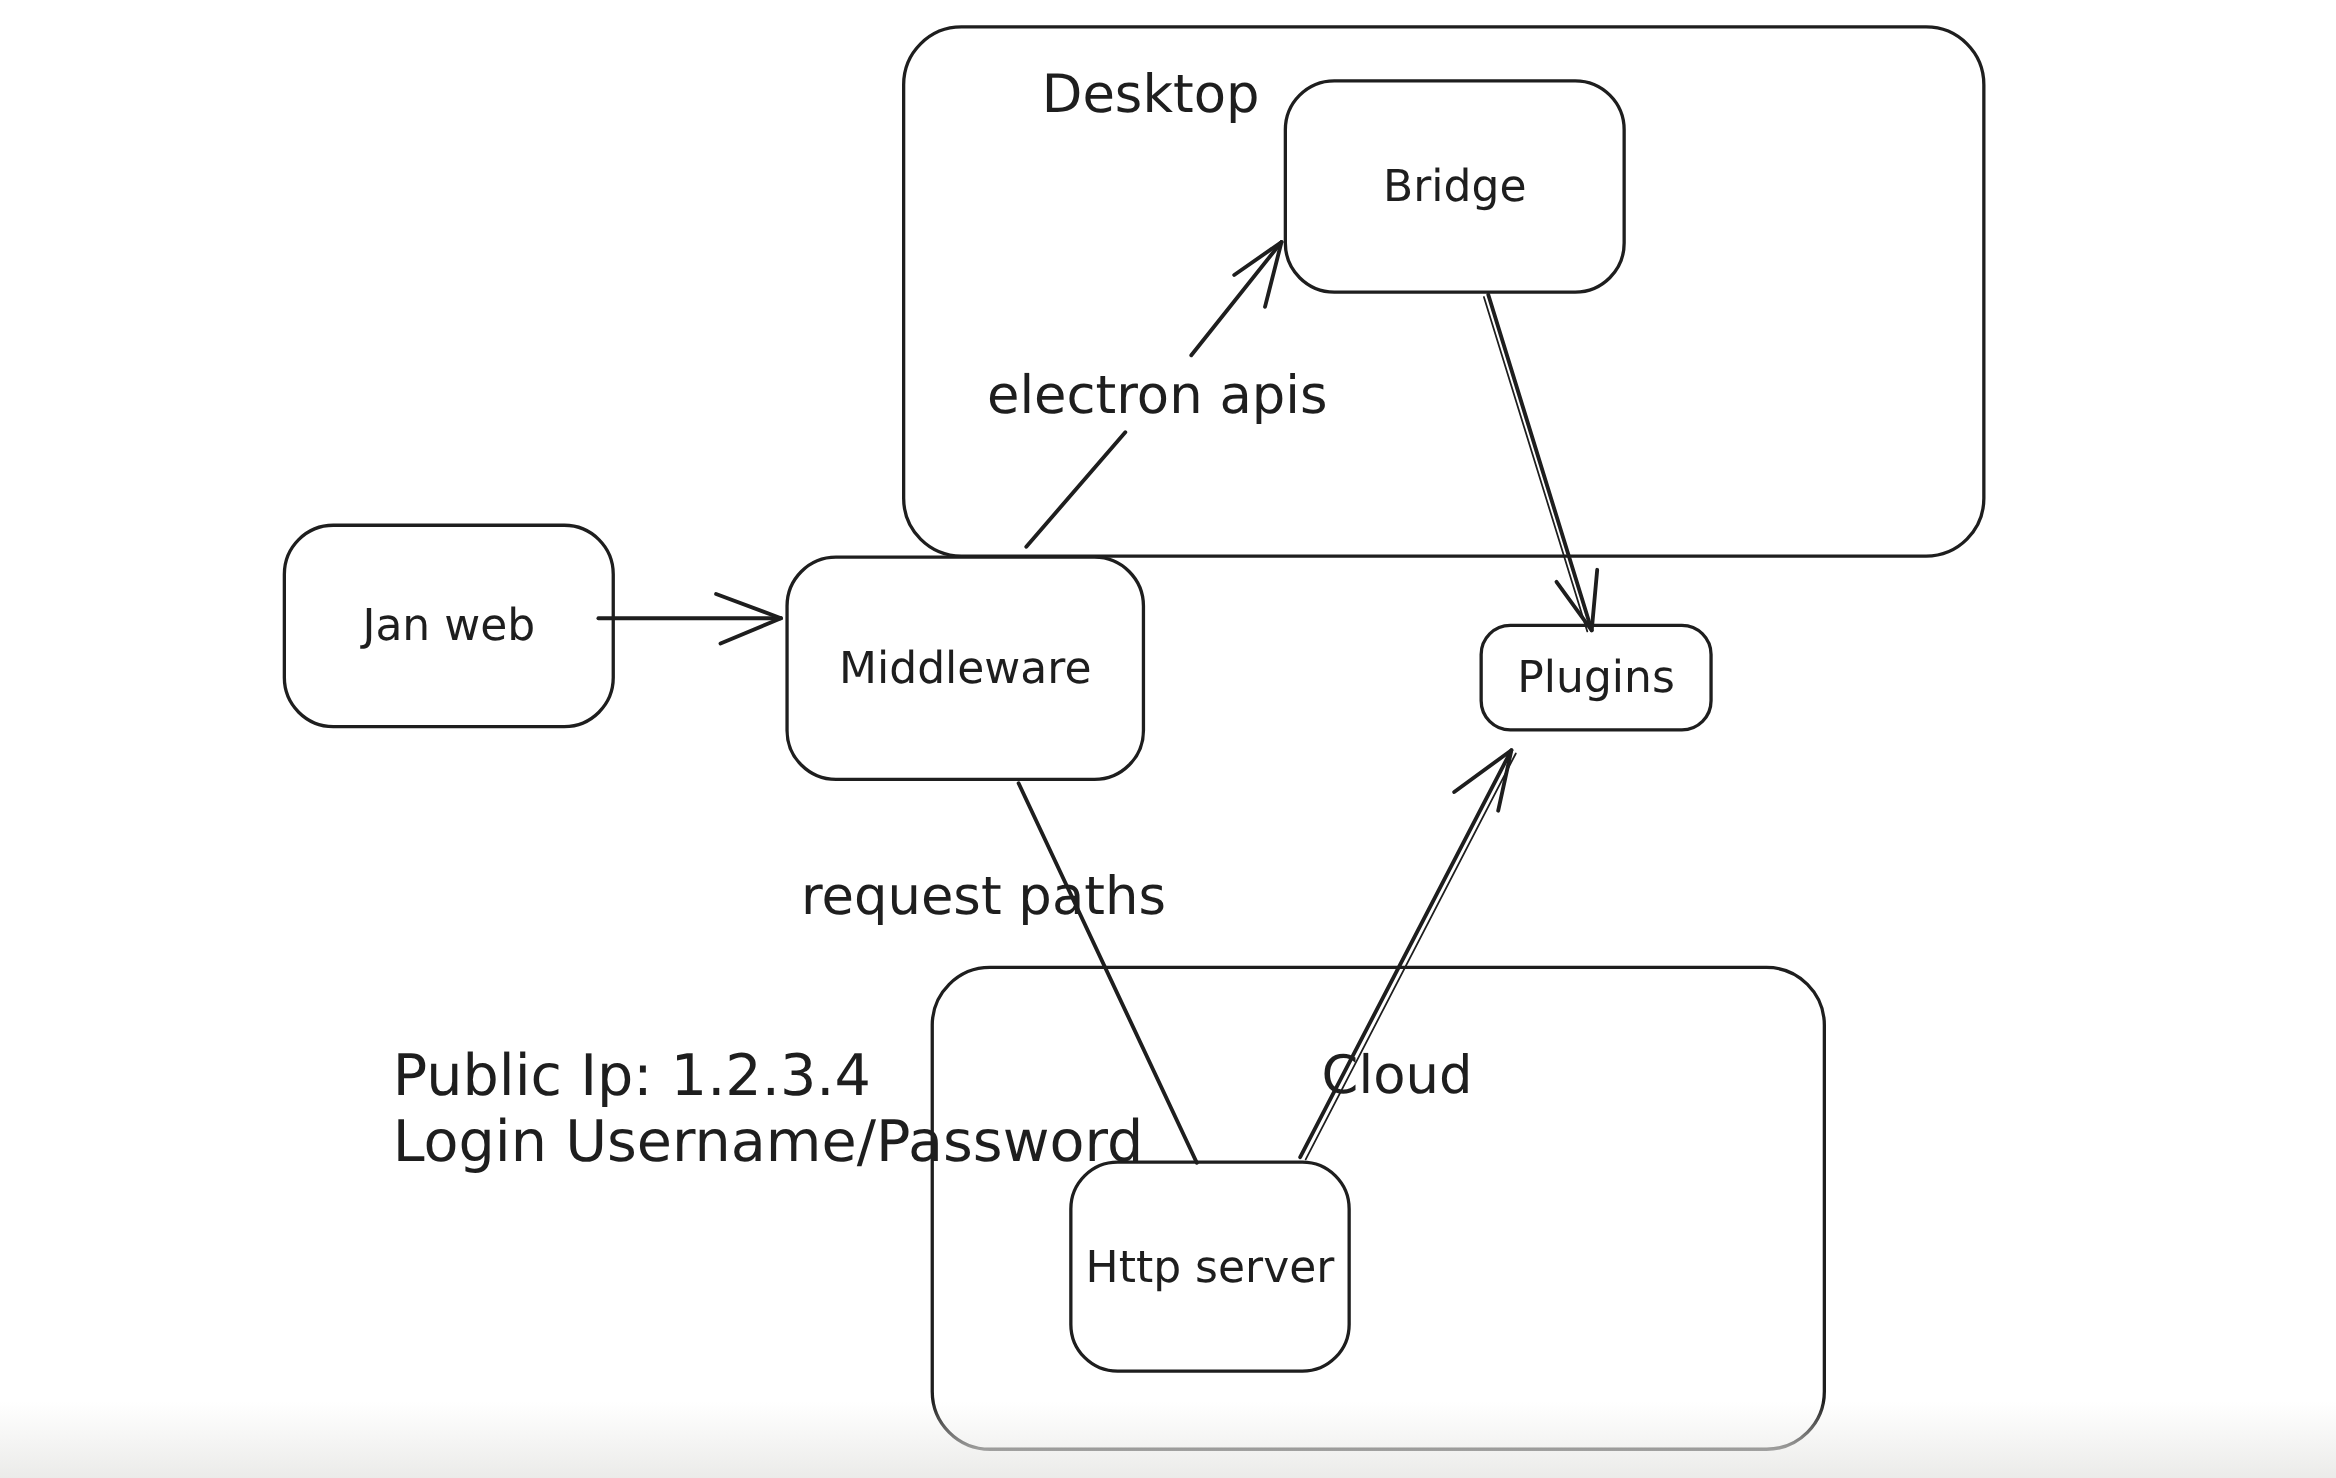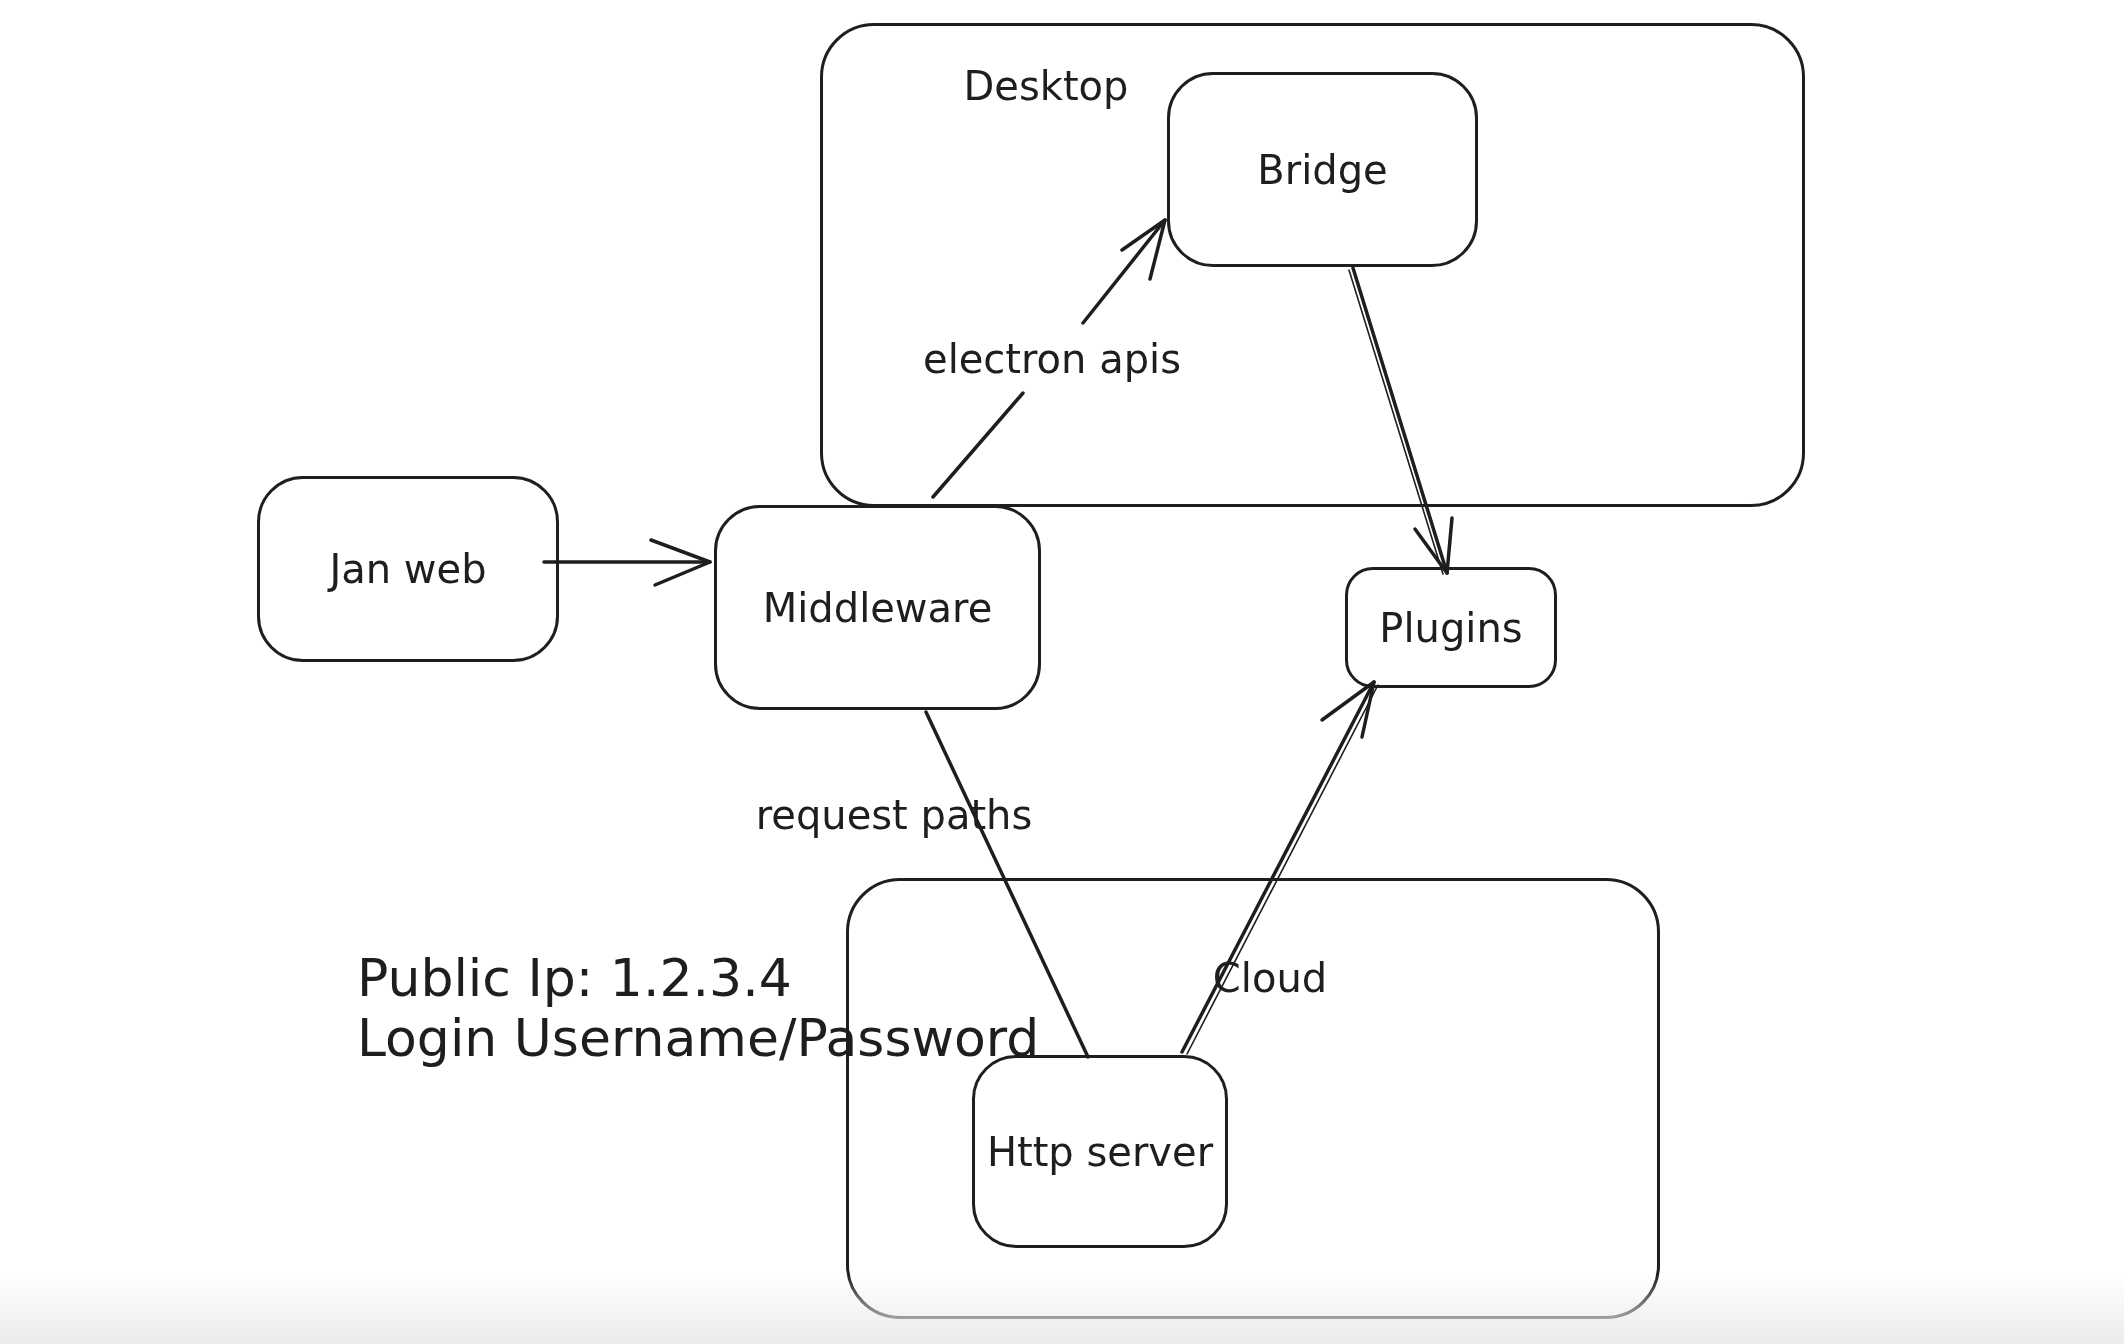--- a/index.html
+++ b/index.html
@@ -16,21 +16,21 @@
     position: absolute;
     box-sizing: border-box;
     border: 3.5px solid #1e1e1e;
     background: transparent;
   }
   .frame { border-radius: 54px; }
   .node { display: flex; align-items: center; justify-content: center; }
   .node span { font-size: 40px; white-space: nowrap; }
   .floating {
     position: absolute;
-    font-size: 40px;
+    font-size: 48px;
     white-space: nowrap;
     transform: translate(-50%, -50%);
   }
   .annotation {
     position: absolute;
     font-size: 52px;
     line-height: 60px;
     white-space: nowrap;
   }
   svg.connections { position: absolute; left: 0; top: 0; }
@@ -89,21 +89,21 @@
   </div>
 
   <div class="shape node" style="left:714px; top:505px; width:327px; height:205px; border-radius:46px;">
     <span>Middleware</span>
   </div>
 
   <div class="shape node" style="left:1167px; top:72px; width:311px; height:195px; border-radius:46px;">
     <span>Bridge</span>
   </div>
 
-  <div class="shape node" style="left:1345px; top:567px; width:212px; height:121px; border-radius:28px;">
+  <div class="shape node" style="left:1345px; top:567px; width:212px; height:98px; border-radius:28px;">
     <span>Plugins</span>
   </div>
 
   <div class="shape node" style="left:972px; top:1055px; width:256px; height:193px; border-radius:44px;">
     <span>Http server</span>
   </div>
 
   <div class="floating" style="left:1046px; top:86px;">Desktop</div>
   <div class="floating" style="left:1270px; top:978px;">Cloud</div>
 

